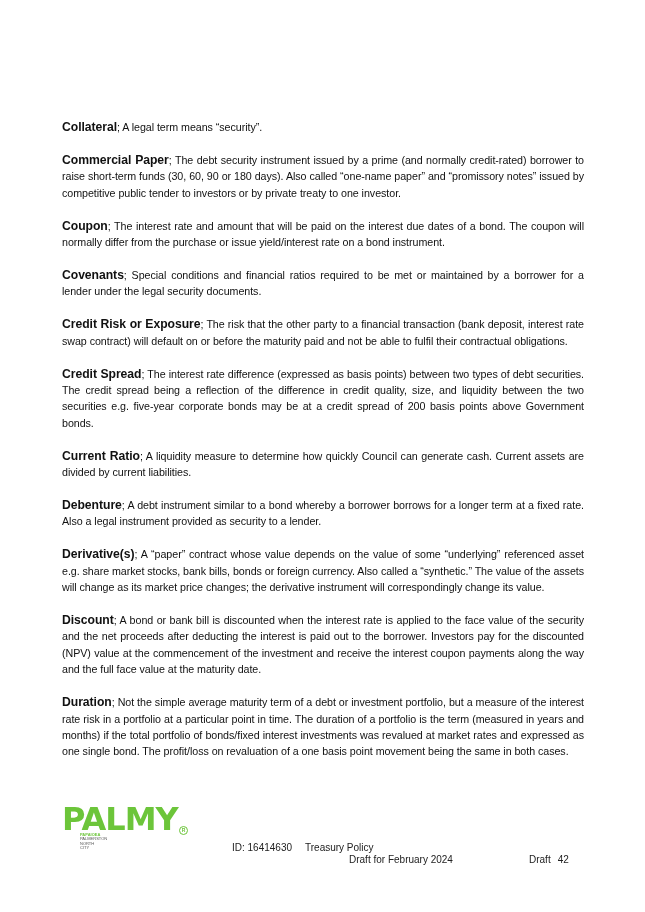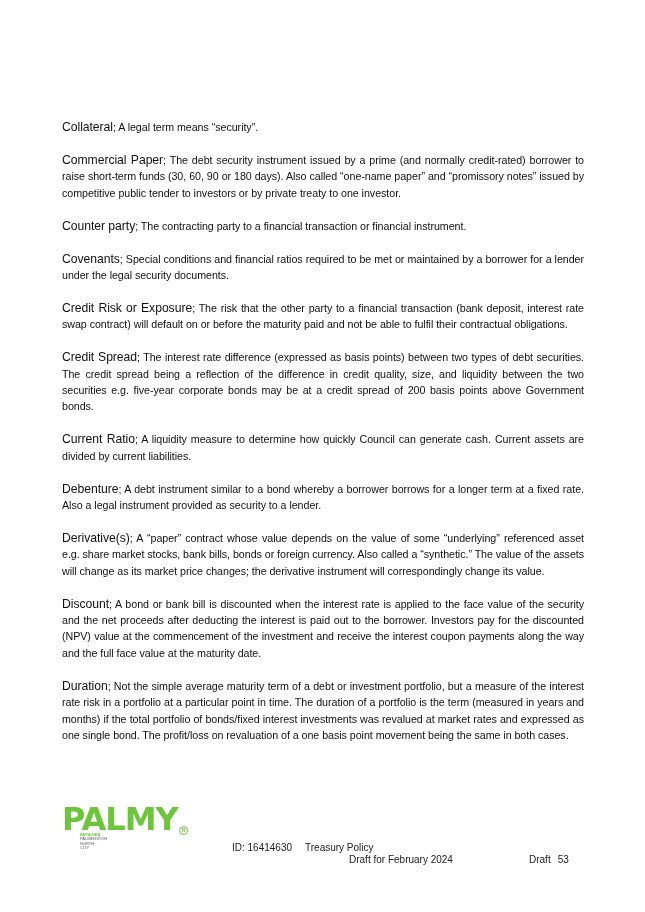--- a/index.html
+++ b/index.html
@@ -22,21 +22,21 @@
       width: 522px;
     }
     .entry {
       margin: 0 0 16.5px 0;
       font-size: 10.7px;
       line-height: 16.4px;
       text-align: justify;
       letter-spacing: -0.05px;
     }
     .term {
-      font-weight: normal;
+      font-weight: bold;
       font-size: 12.2px;
     }
     .footer {
       position: absolute;
       left: 0;
       top: 0;
       width: 645px;
       height: 912px;
       pointer-events: none;
     }
@@ -112,21 +112,21 @@
     .page-num .num {
       margin-left: 7px;
     }
   </style>
 </head>
 <body>
 
 <main class="page-content">
   <p class="entry"><span class="term">Collateral</span><span>; A legal term means “security”.</span></p>
   <p class="entry"><span class="term">Commercial Paper</span><span>; The debt security instrument issued by a prime (and normally credit-rated) borrower to raise short-term funds (30, 60, 90 or 180 days).  Also called “one-name paper” and “promissory notes” issued by competitive public tender to investors or by private treaty to one investor.</span></p>
-  <p class="entry"><span class="term">Counter party</span><span>; The contracting party to a financial transaction or financial instrument.</span></p>
+  <p class="entry"><span class="term">Coupon</span><span>; The interest rate and amount that will be paid on the interest due dates of a bond.  The coupon will normally differ from the purchase or issue yield/interest rate on a bond instrument.</span></p>
   <p class="entry"><span class="term">Covenants</span><span>; Special conditions and financial ratios required to be met or maintained by a borrower for a lender under the legal security documents.</span></p>
   <p class="entry"><span class="term">Credit Risk or Exposure</span><span>; The risk that the other party to a financial transaction (bank deposit, interest rate swap contract) will default on or before the maturity paid and not be able to fulfil their contractual obligations.</span></p>
   <p class="entry"><span class="term">Credit Spread</span><span>; The interest rate difference (expressed as basis points) between two types of debt securities.  The credit spread being a reflection of the difference in credit quality, size, and liquidity between the two securities e.g. five-year corporate bonds may be at a credit spread of 200 basis points above Government bonds.</span></p>
   <p class="entry"><span class="term">Current Ratio</span><span>; A liquidity measure to determine how quickly Council can generate cash.  Current assets are divided by current liabilities.</span></p>
   <p class="entry"><span class="term">Debenture</span><span>; A debt instrument similar to a bond whereby a borrower borrows for a longer term at a fixed rate.  Also a legal instrument provided as security to a lender.</span></p>
   <p class="entry"><span class="term">Derivative(s)</span><span>; A “paper” contract whose value depends on the value of some “underlying” referenced asset e.g. share market stocks, bank bills, bonds or foreign currency.  Also called a “synthetic.”  The value of the assets will change as its market price changes; the derivative instrument will correspondingly change its value.</span></p>
   <p class="entry"><span class="term">Discount</span><span>; A bond or bank bill is discounted when the interest rate is applied to the face value of the security and the net proceeds after deducting the interest is paid out to the borrower.   Investors pay for the discounted (NPV) value at the commencement of the investment and receive the interest coupon payments along the way and the full face value at the maturity date.</span></p>
   <p class="entry"><span class="term">Duration</span><span>; Not the simple average maturity term of a debt or investment portfolio, but a measure of the interest rate risk in a portfolio at a particular point in time.  The duration of a portfolio is the term (measured in years and months) if the total portfolio of bonds/fixed interest investments was revalued at market rates and expressed as one single bond.  The profit/loss on revaluation of a one basis point movement being the same in both cases.</span></p>
 </main>
 
@@ -139,15 +139,15 @@
       <div>Palmerston</div>
       <div>North</div>
       <div>City</div>
     </div>
   </div>
 
   <div class="footer-text doc-id">ID: 16414630</div>
   <div class="footer-text doc-title">Treasury Policy</div>
   <div class="footer-text doc-draft">Draft for February 2024</div>
   <div class="footer-text page-num">
-    <span>Draft</span><span class="num">53</span>
+    <span>Draft</span><span class="num">42</span>
   </div>
 </footer>
 
 </body></html>

